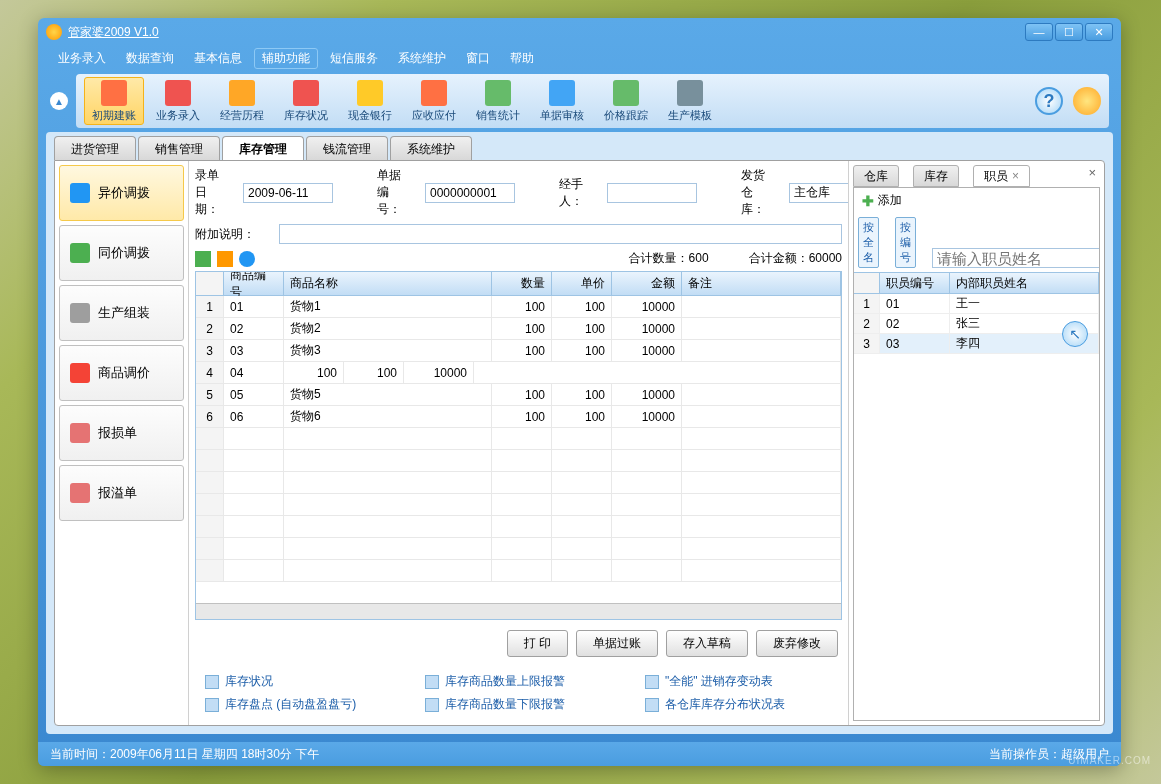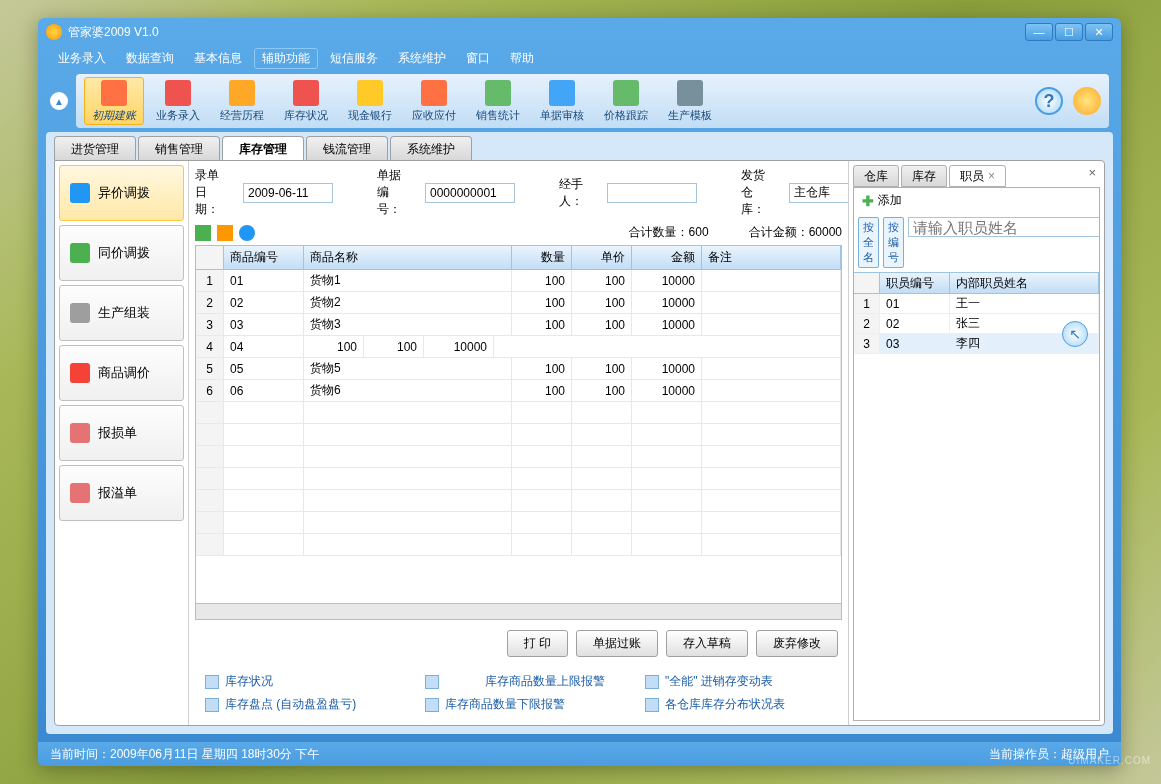--- a/index.html
+++ b/index.html
@@ -1,31 +1,31 @@
 <!DOCTYPE html>
 <html><head>
 <meta charset="utf-8">
 <style>
 * { box-sizing: border-box; margin: 0; padding: 0; font-family: "Microsoft YaHei", SimSun, sans-serif; }
 body { background: linear-gradient(135deg, #c4c89a 0%, #a8b858 20%, #8a9e3c 50%, #a8b858 80%, #c4c89a 100%); width: 1161px; height: 784px; overflow: hidden; position: relative; }
 .window { position: absolute; top: 18px; left: 38px; width: 1083px; height: 748px; background: linear-gradient(to bottom, #5aa9e8 0%, #3a88d0 100%); border-radius: 6px; box-shadow: 0 4px 20px rgba(0,0,0,0.3); display: flex; flex-direction: column; }
 .titlebar { height: 28px; display: flex; align-items: center; padding: 0 8px; }
 .app-icon { width: 16px; height: 16px; background: radial-gradient(circle, #ffd54a, #ff9800); border-radius: 50%; margin-right: 6px; }
-.title { color: #fff; font-size: 12px; flex: 1; }
+.title { color: #fff; font-size: 12px; flex: 1; text-decoration: underline; }
 .win-controls { display: flex; gap: 2px; }
 .win-btn { width: 28px; height: 18px; background: linear-gradient(to bottom, #7ec3f5, #4a9de0); border: 1px solid #2d7ac0; border-radius: 3px; display: flex; align-items: center; justify-content: center; color: #fff; font-size: 11px; cursor: pointer; }
 .win-btn.close { background: linear-gradient(to bottom, #7ec3f5, #4a9de0); }
 .menubar { height: 24px; display: flex; align-items: center; padding: 0 12px; gap: 4px; }
 .menu-item { color: #fff; font-size: 12px; padding: 2px 8px; cursor: pointer; }
 .menu-item.active { border: 1px solid #8dc9f5; border-radius: 3px; padding: 1px 7px; }
 .toolbar-wrap { display: flex; align-items: center; padding: 4px 12px; }
 .toolbar-collapse { width: 18px; height: 18px; background: #fff; border-radius: 50%; display: flex; align-items: center; justify-content: center; color: #3a88d0; font-size: 10px; margin-right: 8px; cursor: pointer; }
 .toolbar { flex: 1; background: linear-gradient(to bottom, #e6f2fd 0%, #c2ddf5 100%); border-radius: 4px; height: 54px; display: flex; align-items: center; padding: 0 8px; gap: 4px; }
 .tool-btn { display: flex; flex-direction: column; align-items: center; justify-content: center; width: 60px; height: 48px; cursor: pointer; border-radius: 3px; }
-.tool-btn.active { background: linear-gradient(to bottom, #ffe9a8, #ffd565); border: 1px solid #f5b319; font-style: italic; }
+.tool-btn.active { background: linear-gradient(to bottom, #ffe9a8, #ffd565); border: 1px solid #f5b319; }
 .tool-icon { width: 26px; height: 26px; border-radius: 3px; }
 .tool-label { font-size: 11px; color: #1a4a7a; margin-top: 2px; }
 .toolbar-right { margin-left: auto; display: flex; gap: 10px; align-items: center; }
 .help-icon { width: 28px; height: 28px; background: radial-gradient(circle, #fff, #a3d4f7); border-radius: 50%; border: 2px solid #4a9de0; display: flex; align-items: center; justify-content: center; color: #2d7ac0; font-weight: bold; font-size: 18px; cursor: pointer; }
 .web-icon { width: 28px; height: 28px; background: radial-gradient(circle, #ffe680, #ffa726); border-radius: 50%; cursor: pointer; }
 .content-area { flex: 1; background: #d4e8f9; margin: 0 8px 8px 8px; border-radius: 4px; display: flex; flex-direction: column; overflow: hidden; }
 .main-tabs { display: flex; height: 28px; padding-left: 8px; padding-top: 4px; gap: 2px; }
 .main-tab { padding: 4px 16px; background: linear-gradient(to bottom, #f0f0f0, #d8d8d8); border: 1px solid #a0a0a0; border-bottom: none; border-radius: 4px 4px 0 0; font-size: 12px; cursor: pointer; }
 .main-tab.active { background: #fff; font-weight: bold; }
 .main-panel { flex: 1; background: #fff; border: 1px solid #a0a0a0; border-radius: 0 4px 4px 4px; margin: 0 8px 8px 8px; display: flex; overflow: hidden; }
@@ -46,42 +46,42 @@
 .grid-body { flex: 1; overflow-y: auto; background: #fff; }
 .grid-row { display: flex; height: 22px; border-bottom: 1px solid #e8e8e8; }
 .grid-row .cell { border-right: 1px solid #e8e8e8; font-size: 12px; display: flex; align-items: center; padding: 0 6px; }
 .grid-scroll { height: 16px; background: #e8e8e8; border-top: 1px solid #c0c0c0; }
 .action-row { display: flex; justify-content: flex-end; gap: 8px; padding: 10px 4px; }
 .action-btn { padding: 4px 16px; background: linear-gradient(to bottom, #fff, #e0e0e0); border: 1px solid #a0a0a0; border-radius: 3px; font-size: 12px; cursor: pointer; }
 .links-area { display: flex; flex-wrap: wrap; gap: 6px 40px; padding: 6px 10px; }
 .link-item { display: flex; align-items: center; gap: 6px; font-size: 12px; color: #1a5ca8; cursor: pointer; }
 .link-icon { width: 14px; height: 14px; background: #c2ddf5; border: 1px solid #7aafd8; }
 .right-panel { width: 256px; border-left: 1px solid #d0d0d0; display: flex; flex-direction: column; padding: 4px; position: relative; }
-.rp-tabs { display: flex; height: 22px; gap: 2px; }
+.rp-tabs { display: flex; height: 22px; gap: 14px; }
 .rp-tab { padding: 2px 10px; background: linear-gradient(to bottom, #f0f0f0, #d8d8d8); border: 1px solid #b0b0b0; border-radius: 3px 3px 0 0; font-size: 12px; cursor: pointer; display: flex; align-items: center; gap: 4px; }
 .rp-tab.active { background: #fff; }
 .rp-close { margin-left: auto; color: #666; cursor: pointer; font-size: 13px; padding: 0 4px; }
 .rp-body { flex: 1; border: 1px solid #b0b0b0; background: #fff; display: flex; flex-direction: column; overflow: hidden; }
 .rp-add { padding: 4px 8px; display: flex; align-items: center; gap: 4px; font-size: 12px; cursor: pointer; }
 .add-plus { color: #4caf50; font-weight: bold; font-size: 14px; }
-.rp-search { display: flex; gap: 4px; padding: 4px; align-items: flex-start; }
+.rp-search { display: flex; gap: 16px; padding: 4px; align-items: flex-end; }
 .rp-search .sbtn { border: 1px solid #7aafd8; background: #eaf4fd; color: #1a5ca8; font-size: 11px; padding: 2px 4px; cursor: pointer; border-radius: 2px; }
 .rp-search input { flex: 1; border: 1px solid #a8c5e0; height: 20px; padding: 0 4px; font-size: 15px; }
 .rp-grid-header { display: flex; background: linear-gradient(to bottom, #eaf4fd, #c2ddf5); border-top: 1px solid #9ec4e4; border-bottom: 1px solid #9ec4e4; height: 22px; }
 .rp-grid-header .cell { border-right: 1px solid #9ec4e4; font-size: 12px; display: flex; align-items: center; padding: 0 6px; }
 .rp-grid-body { flex: 1; overflow-y: auto; }
 .rp-row { display: flex; height: 20px; border-bottom: 1px solid #eee; }
 .rp-row .cell { border-right: 1px solid #eee; font-size: 12px; display: flex; align-items: center; padding: 0 6px; }
 .rp-row.sel { background: #e3f0fb; }
 .float-arrow { position: absolute; right: 16px; top: 160px; width: 26px; height: 26px; background: radial-gradient(circle, #fff, #a3d4f7); border: 1px solid #4a9de0; border-radius: 50%; display: flex; align-items: center; justify-content: center; color: #2d7ac0; font-size: 14px; cursor: pointer; }
 .statusbar { height: 24px; background: linear-gradient(to bottom, #5aa9e8, #4a9de0); display: flex; align-items: center; padding: 0 12px; font-size: 12px; color: #fff; border-radius: 0 0 6px 6px; }
 .statusbar .right { margin-left: auto; text-align: right; }
 .watermark { position: absolute; bottom: 18px; right: 10px; color: rgba(255,255,255,0.5); font-size: 10px; letter-spacing: 1px; }
 .c-rownum { width: 28px; justify-content: center; background: #f4f4f4; }
-.c-code { width: 80px; }
+.c-code { width: 60px; }
 .c-name { width: 208px; }
 .c-qty { width: 60px; justify-content: flex-end; }
 .c-price { width: 60px; justify-content: flex-end; }
 .c-amt { width: 70px; justify-content: flex-end; }
 .c-note { flex: 1; }
 .rc-rownum { width: 26px; justify-content: center; background: #f4f4f4; }
 .rc-code { width: 70px; }
 .rc-name { flex: 1; }
 </style>
 </head>
@@ -200,20 +200,24 @@
         <div class="form-row">
           <label>录单日期：</label>
           <input style="width: 90px;" value="2009-06-11">
           <label style="margin-left:20px">单据编号：</label>
           <input style="width: 90px;" value="0000000001">
           <label style="margin-left:20px">经手人：</label>
           <input style="width: 90px;" value="">
           <label style="margin-left:20px">发货仓库：</label>
           <input style="width: 70px;" value="主仓库">
         </div>
+        <div class="form-row">
+          <label>附加说明：</label>
+          <input style="flex: 1 1 0%;">
+        </div>
         <div class="mini-toolbar">
           <div class="mini-icon" style="background:#4caf50"></div>
           <div class="mini-icon" style="background:#ff9800"></div>
           <div class="mini-icon" style="background:#2196f3;border-radius:50%"></div>
           <div class="summary">
             <span><span>合计数量：</span><span>600</span></span>
             <span><span>合计金额：</span><span>60000</span></span>
           </div>
         </div>
 
@@ -353,21 +357,21 @@
             <div class="action-btn">单据过账</div>
             <div class="action-btn">存入草稿</div>
             <div class="action-btn">废弃修改</div>
           </div>
 
         <div class="links-area" id="links-area">
             <div class="link-item" style="width: 180px;">
               <div class="link-icon"></div>
               <span>库存状况</span>
             </div>
-            <div class="link-item" style="width: 180px; justify-content: space-between;">
+            <div class="link-item" style="width: 180px;">
               <div class="link-icon"></div>
               <span>库存商品数量上限报警</span>
             </div>
             <div class="link-item" style="width: 180px;">
               <div class="link-icon"></div>
               <span>"全能" 进销存变动表</span>
             </div>
             <div class="link-item" style="width: 180px;">
               <div class="link-icon"></div>
               <span>库存盘点 (自动盘盈盘亏)</span>

